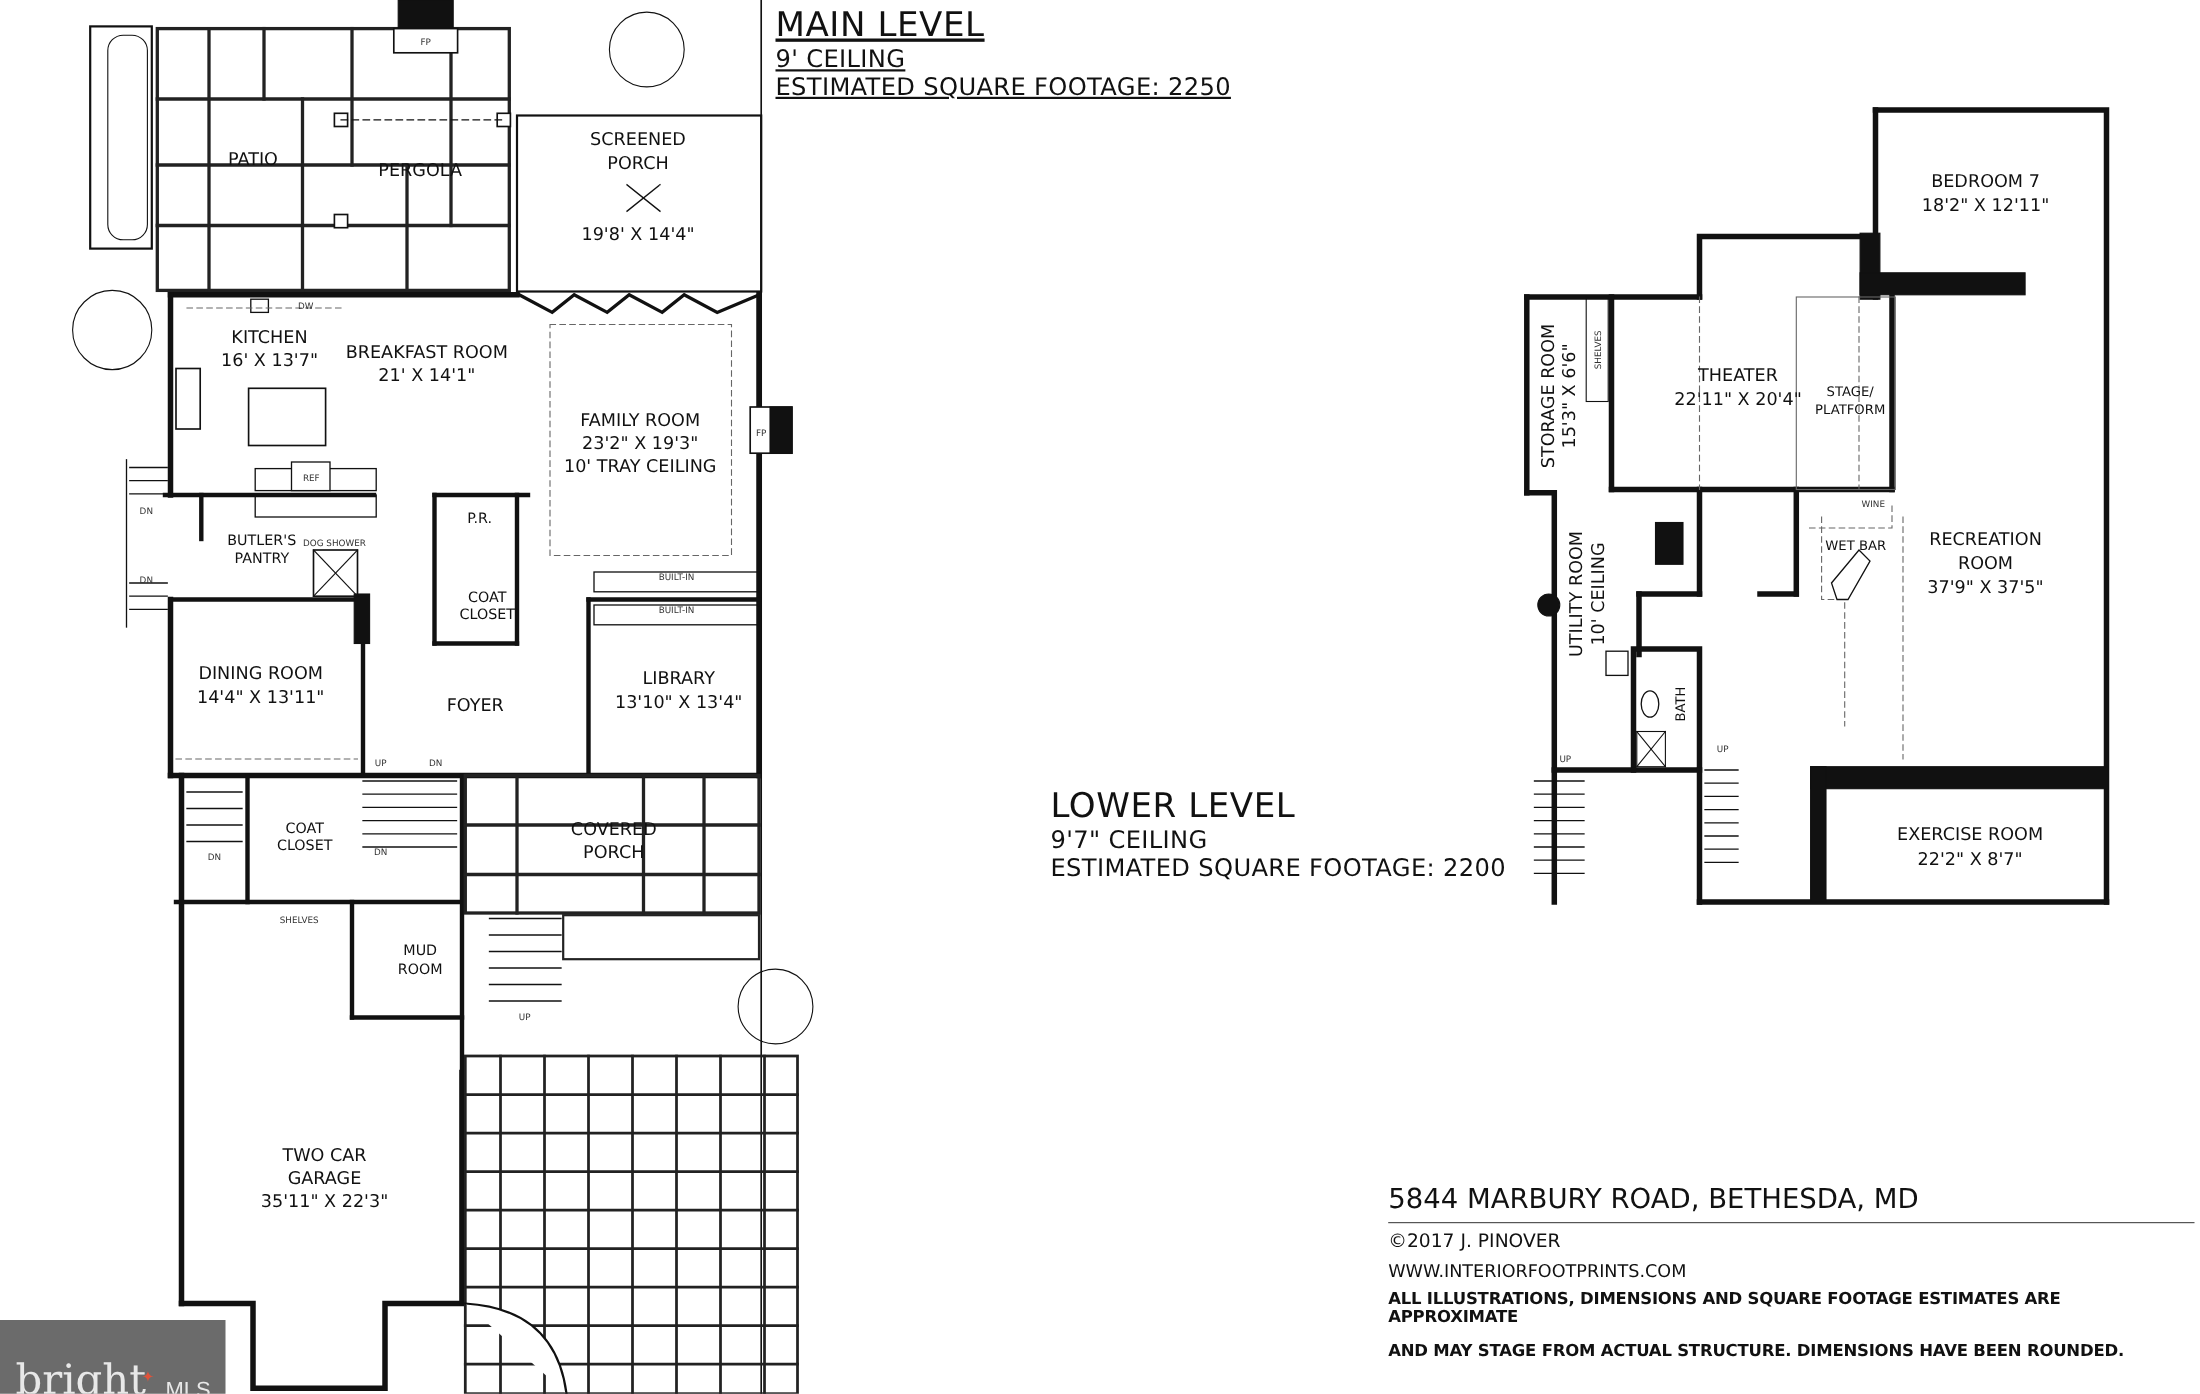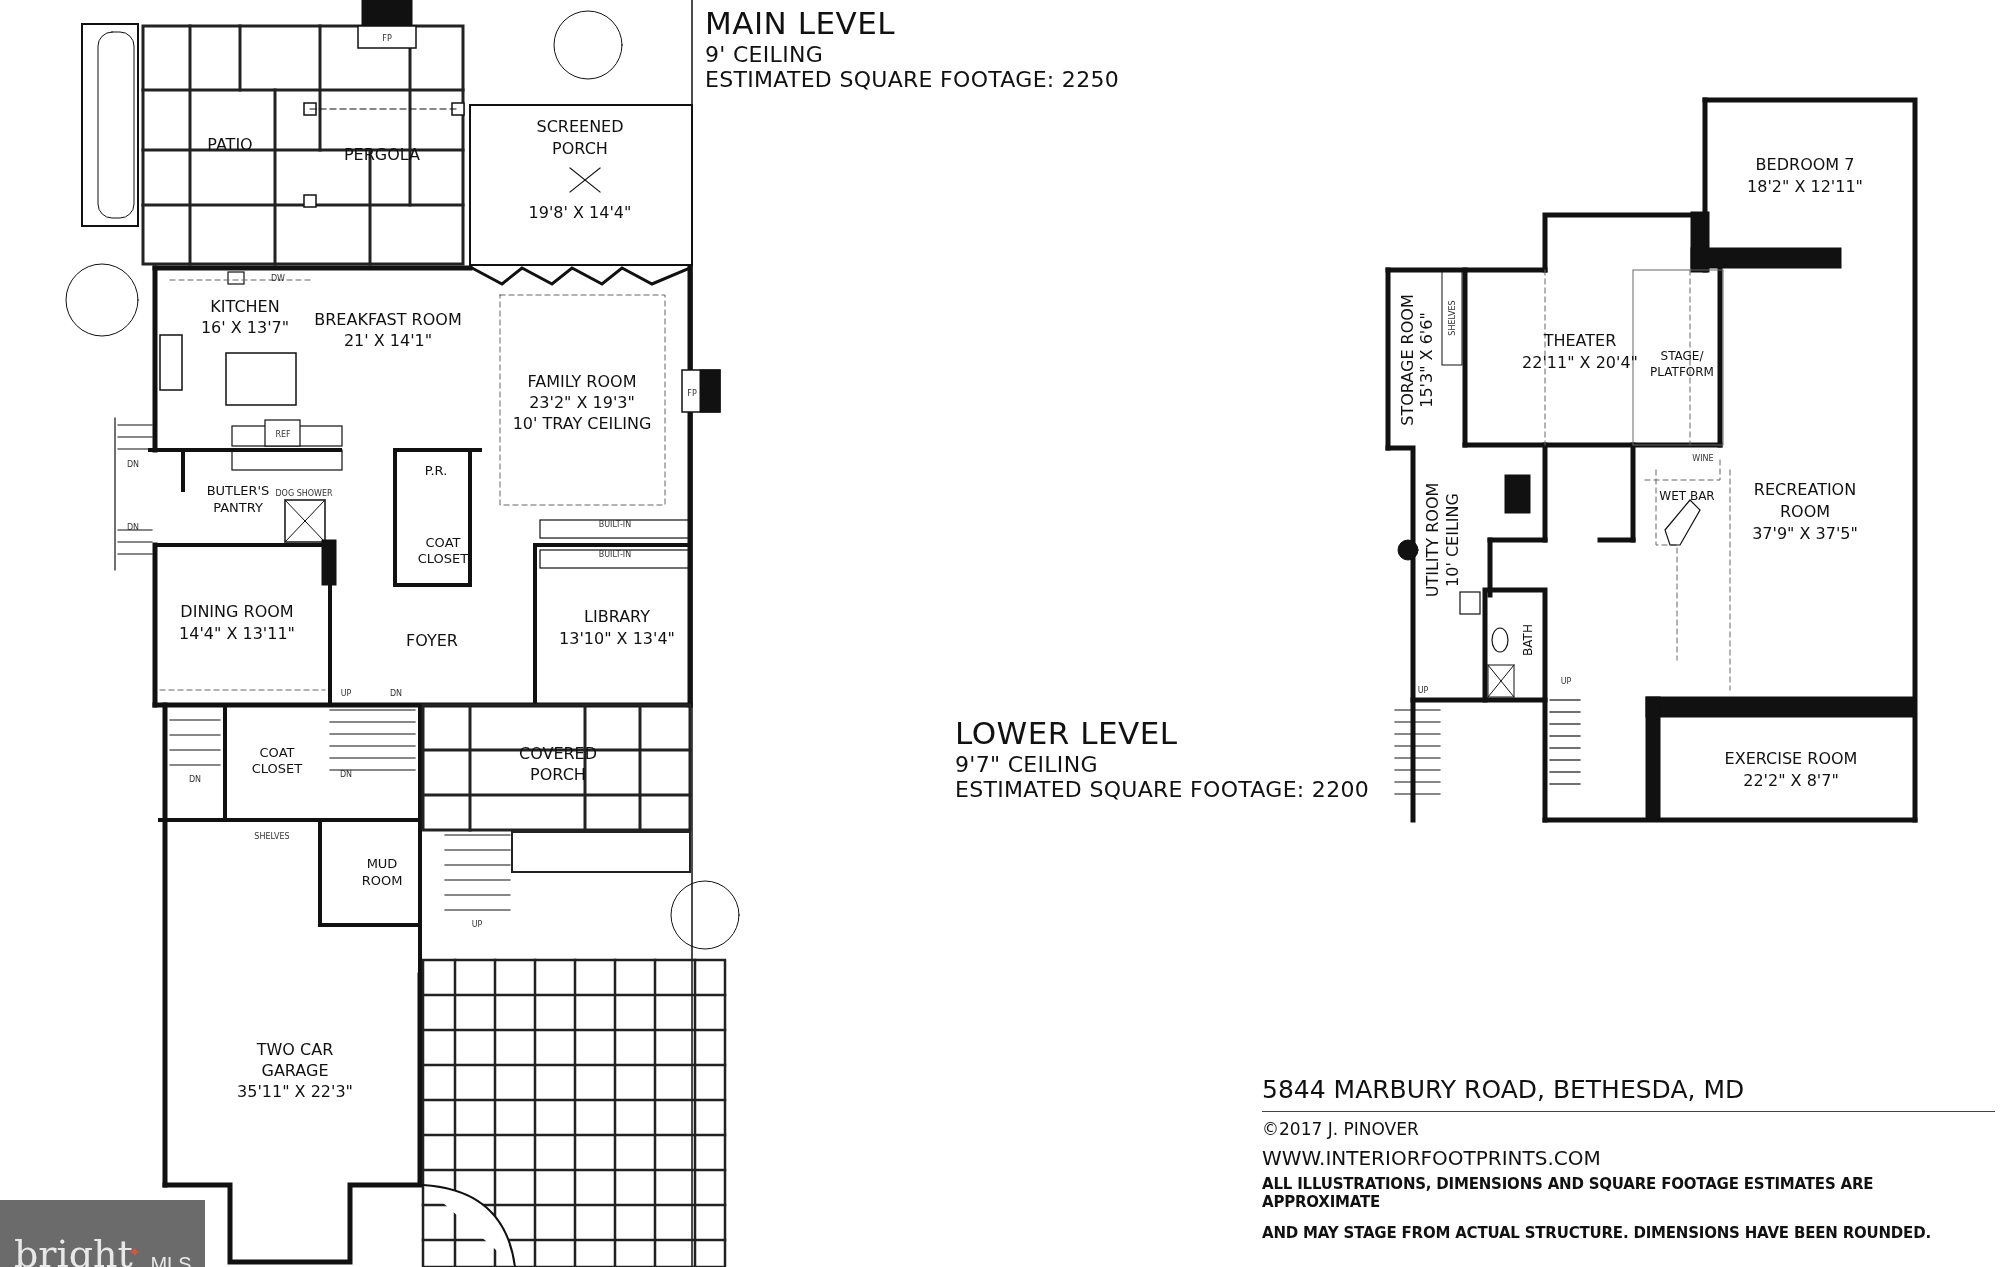--- a/index.html
+++ b/index.html
@@ -4,21 +4,21 @@
 <style>
   html,body{margin:0;padding:0;background:#fff;}
   body{width:2000px;height:1267px;position:relative;overflow:hidden;font-family:"DejaVu Sans",sans-serif;color:#111;}
   svg.plan{position:absolute;left:0;top:0;}
   .lbl{font-family:"DejaVu Sans",sans-serif;fill:#111;text-anchor:middle;}
   .rm{font-size:16px;}
   .sm{font-size:8px;fill:#333;}
   .hdr{position:absolute;font-family:"DejaVu Sans",sans-serif;color:#111;line-height:1.15;}
   .hdr .t{font-size:31px;letter-spacing:0.5px;}
   .hdr .s{font-size:22px;letter-spacing:0.3px;}
-  #main-hdr{left:705px;top:6px;}
+  #main-hdr{left:705px;top:6px;text-decoration:underline;}
   #lower-hdr{left:955px;top:716px;}
   #info{position:absolute;left:1262px;top:1076px;width:733px;}
   #info .addr{font-size:25px;padding-bottom:6px;border-bottom:1.5px solid #444;}
   #info .line{font-size:17px;margin-top:8px;}
   #info .small{font-size:15px;margin-top:6px;letter-spacing:-0.2px;font-weight:bold;}
   #info .total{font-size:23px;margin-top:34px;}
   #mls{position:absolute;left:0;top:1200px;width:205px;height:76px;background:#6b6b6b;display:flex;align-items:flex-end;padding-left:14px;box-sizing:border-box;}
   #mls .b{font-family:"DejaVu Serif",serif;font-size:38px;color:#e8e8e8;}
   #mls .m{font-family:"Liberation Sans",sans-serif;font-size:20px;color:#e8e8e8;margin-left:6px;margin-top:8px;}
   #mls .star{color:#e0533a;font-size:14px;position:relative;top:-16px;left:-4px;}
@@ -336,21 +336,21 @@
 
 <div class="hdr" id="lower-hdr">
   <div class="t">LOWER LEVEL</div>
   <div class="s">9'7" CEILING</div>
   <div class="s">ESTIMATED SQUARE FOOTAGE: 2200</div>
 </div>
 
 <div id="info" class="hdr">
   <div class="addr">5844 MARBURY ROAD, BETHESDA, MD</div>
   <div class="line">©2017 J. PINOVER</div>
-  <div class="line" style="font-size:20px;">WWW.INTERIORFOOTPRINTS.COM</div>
+  <div class="line" style="font-size:16px;">WWW.INTERIORFOOTPRINTS.COM</div>
   <div class="small">ALL ILLUSTRATIONS, DIMENSIONS AND SQUARE FOOTAGE ESTIMATES ARE APPROXIMATE</div>
   <div class="small" style="margin-top:14px">AND MAY STAGE FROM ACTUAL STRUCTURE. DIMENSIONS HAVE BEEN ROUNDED.</div>
   <div class="total">ESTIMATED SQUARE FOOTAGE: 8600</div>
 </div>
 
 <div id="mls">
   <span class="b">bright</span>
   <span class="star">✦</span>
   <span class="m">MLS</span>
 </div>

